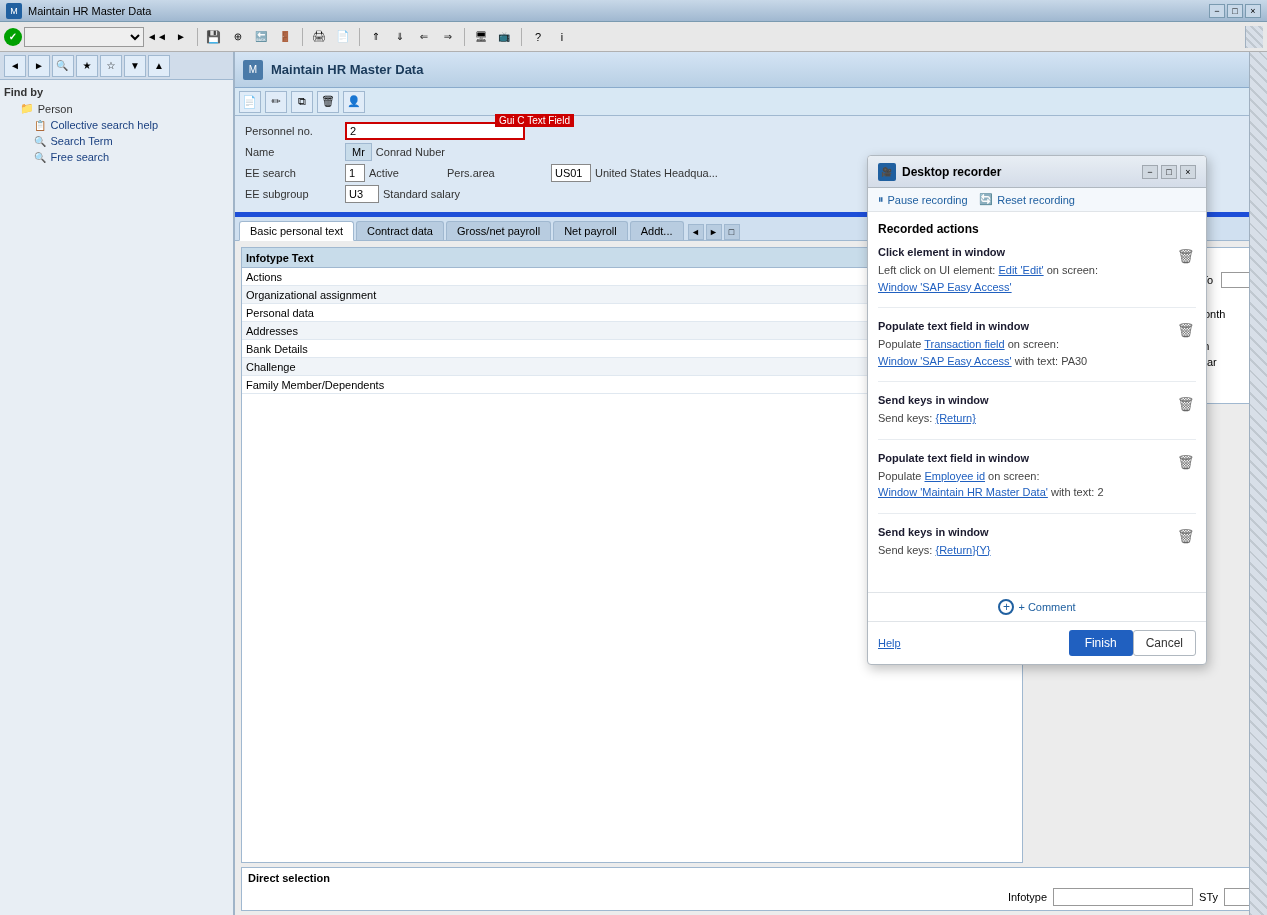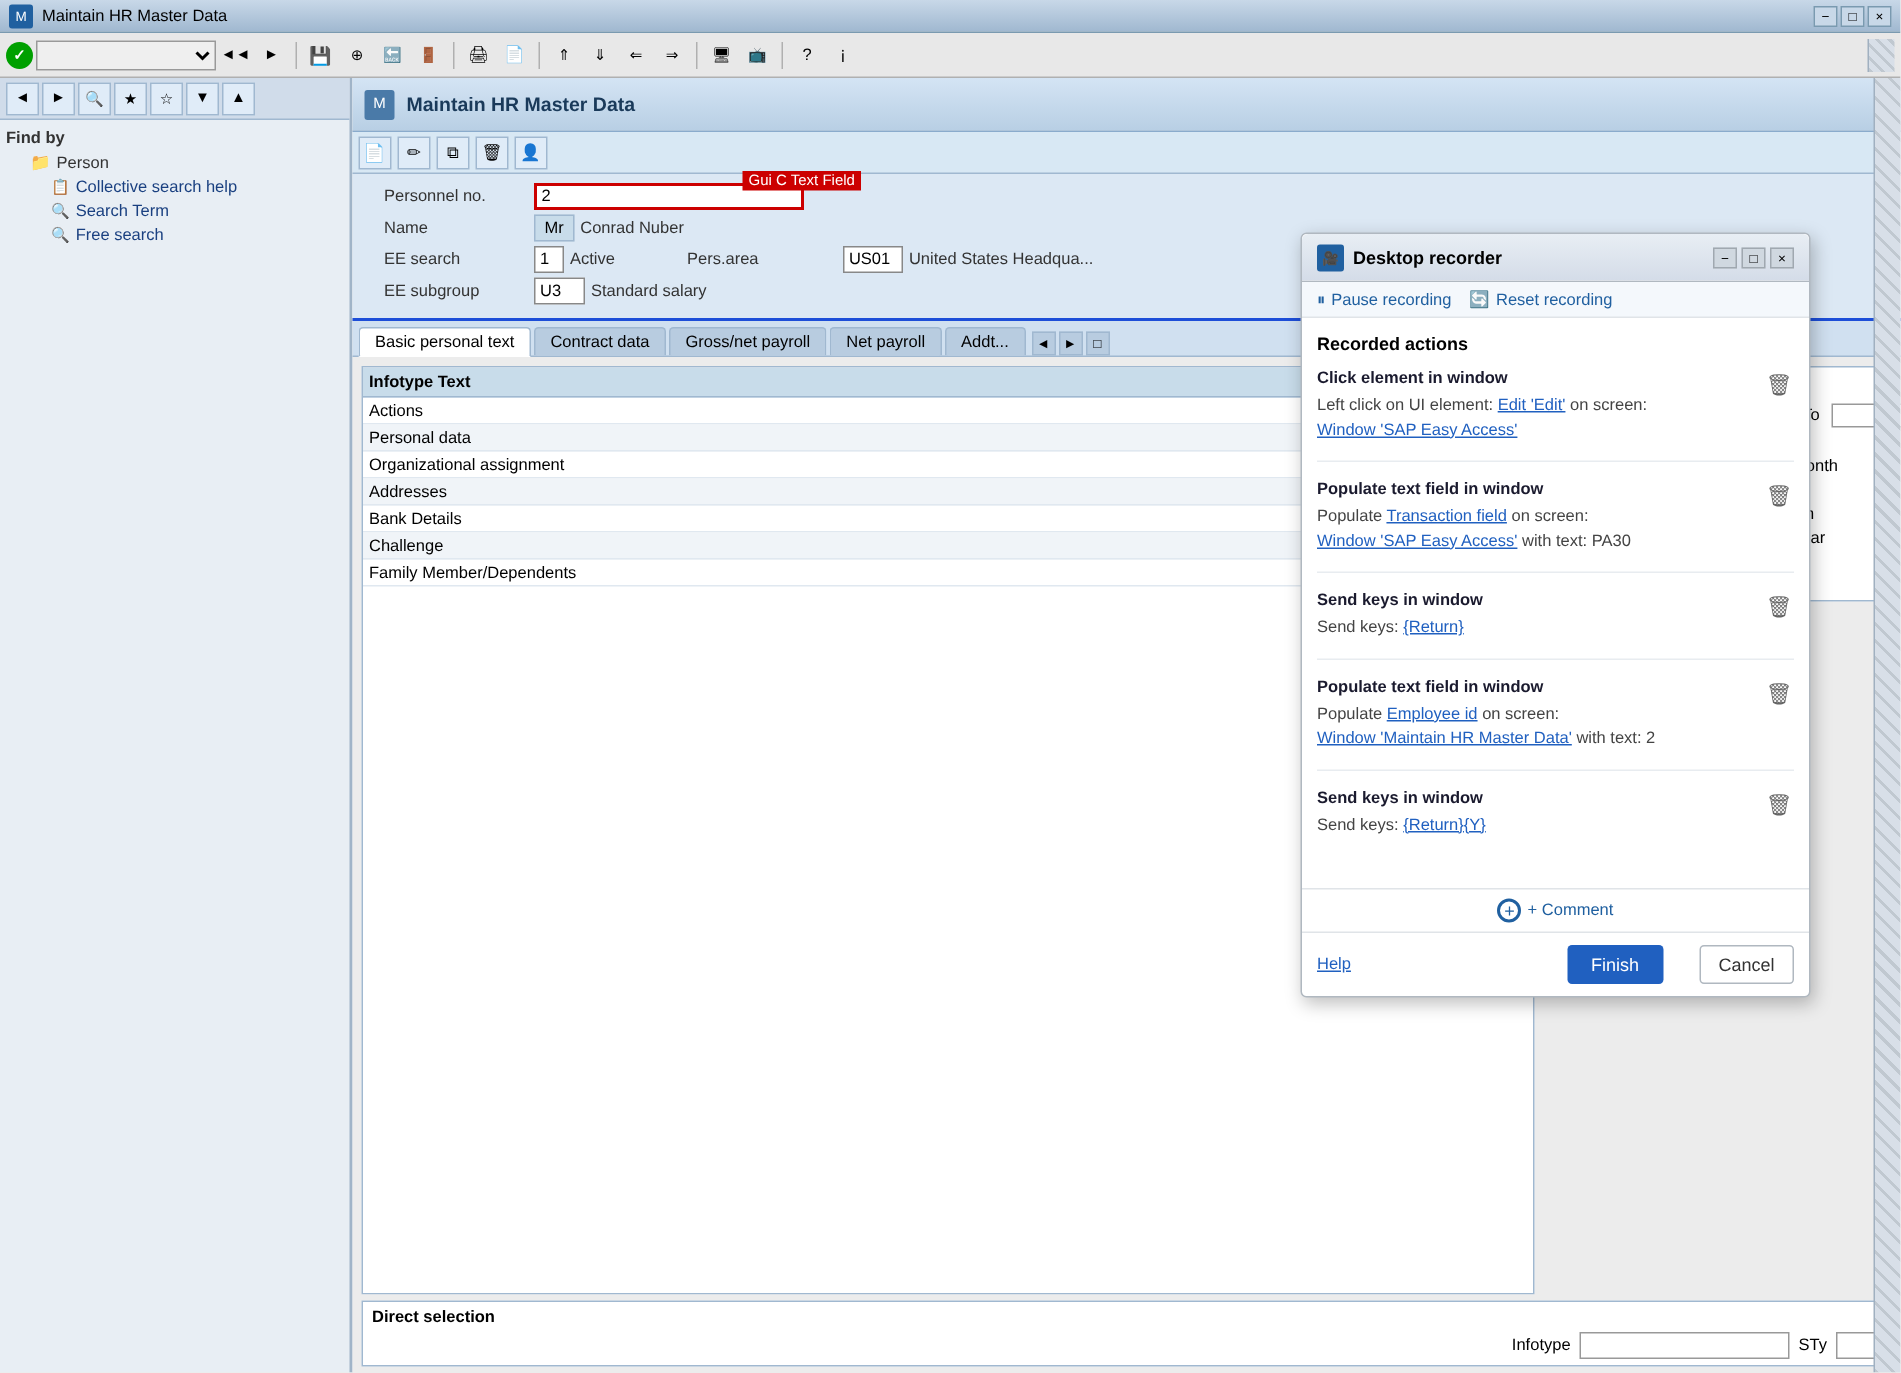--- a/index.html
+++ b/index.html
@@ -76,22 +76,22 @@
       align-items: center;
       padding: 0 4px;
       border-bottom: 1px solid #a0b8d0;
       gap: 4px;
     }
     .sap-toolbar-btn { width: 22px; height: 22px; background: #e0ecf8; border: 1px solid #a0b8d0; cursor: pointer; display: flex; align-items: center; justify-content: center; font-size: 10px; }
 
     
     .form-area {
       background: #dce8f4;
-      padding: 6px 21px;
-      border-bottom: 2px solid #1d4ed8;
+      padding: 6px 10px;
+      border-bottom: 5px solid #1d4ed8;
     }
     .form-row { display: flex; align-items: center; margin-bottom: 3px; }
     .form-label { width: 100px; font-size: 11px; color: #333; }
     .form-input { height: 18px; border: 1px solid #888; background: white; font-size: 11px; padding: 1px 3px; }
     .form-text { font-size: 11px; color: #333; margin-left: 4px; }
     .red-border-input { border: 2px solid #cc0000 !important; }
 
     
     .tabs-area {
       background: #d0e0f0;
@@ -204,21 +204,21 @@
     .action-link { color: #2060c0; text-decoration: underline; cursor: pointer; }
     .action-delete { position: absolute; right: 0; top: 0; width: 20px; height: 20px; background: none; border: none; cursor: pointer; color: #666; font-size: 14px; display: flex; align-items: center; justify-content: center; }
 
     .recorder-footer {
       padding: 8px 10px;
       border-top: 1px solid #e0e4e8;
       display: flex;
       justify-content: space-between;
     }
     .add-comment-btn { display: flex; align-items: center; gap: 4px; font-size: 11px; color: #2060a0; cursor: pointer; border: none; background: none; }
-    .footer-actions { display: flex; gap: 24px; }
+    .footer-actions { display: flex; gap: 0; }
     .btn-finish { background: #2060c0; color: white; border: none; padding: 5px 16px; font-size: 12px; cursor: pointer; border-radius: 3px; }
     .btn-cancel { background: white; color: #333; border: 1px solid #b0b8c0; padding: 5px 12px; font-size: 12px; cursor: pointer; border-radius: 3px; }
     .recorder-help { color: #2060c0; text-decoration: underline; cursor: pointer; font-size: 11px; border: none; background: none; }
 
     
     .left-panel-toolbar {
       background: #d0dcea;
       height: 28px;
       display: flex;
       align-items: center;
@@ -371,28 +371,28 @@
           <span class="infotype-col-s">S...</span>
           <div class="infotype-col-scroll"></div>
         </div>
         <div style="flex:1; overflow:hidden; position:relative;">
           <div class="infotype-row">
             <span class="infotype-cell-text">Actions</span>
             <span class="infotype-cell-s check-green">✔</span>
             <span style="width:16px; text-align:center; color:#00aa00; font-size:12px;">✔</span>
           </div>
           <div class="infotype-row">
+            <span class="infotype-cell-text">Organizational assignment</span>
+            <span class="infotype-cell-s check-green">✔</span>
+            <span style="width:16px; text-align:center; color:#00aa00; font-size:12px;">✔</span>
+          </div>
+          <div class="infotype-row">
             <span class="infotype-cell-text">Personal data</span>
             <span class="infotype-cell-s check-green">✔</span>
             <span style="width:16px;"></span>
-          </div>
-          <div class="infotype-row">
-            <span class="infotype-cell-text">Organizational assignment</span>
-            <span class="infotype-cell-s check-green">✔</span>
-            <span style="width:16px; text-align:center; color:#00aa00; font-size:12px;">✔</span>
           </div>
           <div class="infotype-row">
             <span class="infotype-cell-text">Addresses</span>
             <span class="infotype-cell-s check-green">✔</span>
             <span style="width:16px;"></span>
           </div>
           <div class="infotype-row">
             <span class="infotype-cell-text">Bank Details</span>
             <span class="infotype-cell-s check-green">✔</span>
             <span style="width:16px;"></span>

